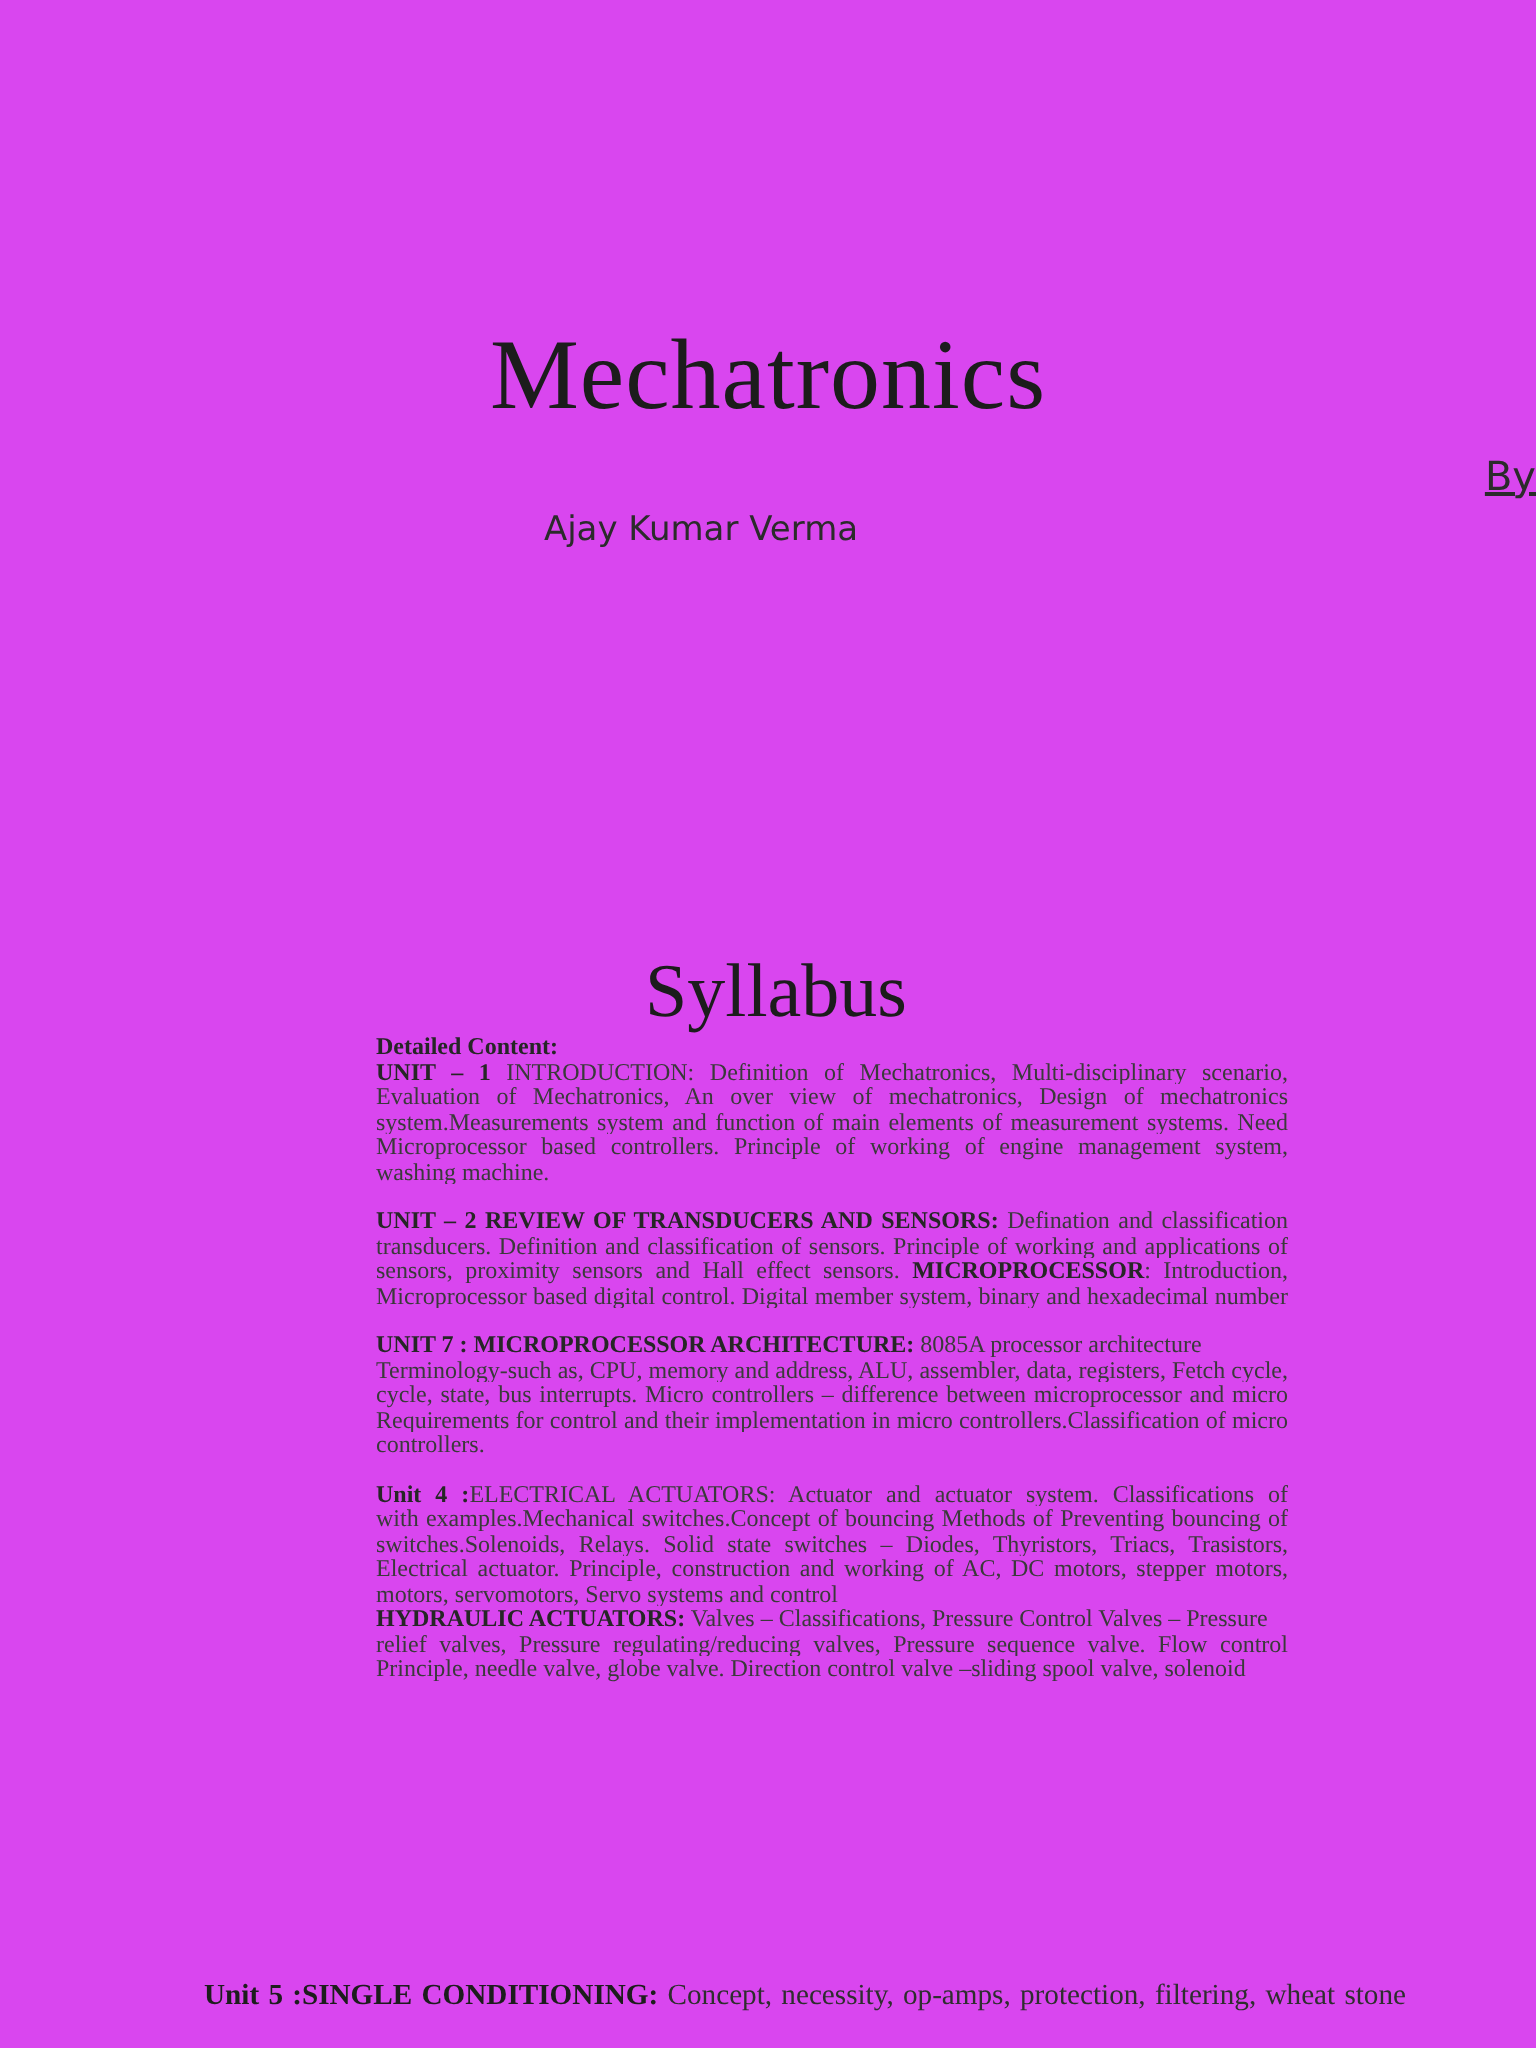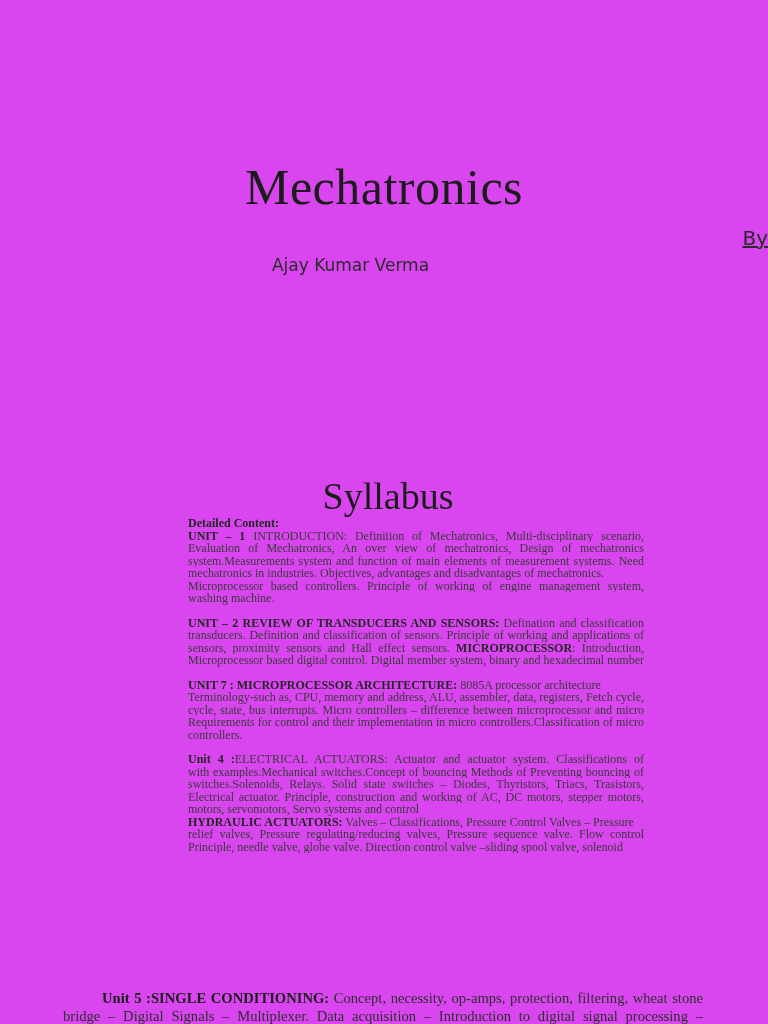--- a/index.html
+++ b/index.html
@@ -74,21 +74,20 @@
   <div class="author">Ajay Kumar Verma</div>
 
   <h2 class="syllabus-heading">Syllabus</h2>
 
   <section class="syllabus-body">
       <div class="para">
         <div class="tline"><b>Detailed Content:</b></div>
         <div class="tline full"><b>UNIT – 1</b><span> INTRODUCTION: Definition of Mechatronics, Multi-disciplinary scenario, origins.</span></div>
         <div class="tline full"><span>Evaluation of Mechatronics, An over view of mechatronics, Design of mechatronics</span></div>
         <div class="tline full"><span>system.Measurements system and function of main elements of measurement systems. Need for</span></div>
-        <div class="tline"><span>mechatronics in industries. Objectives, advantages and disadvantages of mechatronics.</span></div>
         <div class="tline full"><span>Microprocessor based controllers. Principle of working of engine management system, automatic</span></div>
         <div class="tline"><span>washing machine.</span></div>
       </div>
       <div class="para">
         <div class="tline full"><b>UNIT – 2 REVIEW OF TRANSDUCERS AND SENSORS:</b><span> Defination and classification of</span></div>
         <div class="tline full"><span>transducers. Definition and classification of sensors. Principle of working and applications of light</span></div>
         <div class="tline full"><span>sensors, proximity sensors and Hall effect sensors. </span><b>MICROPROCESSOR</b><span>: Introduction,</span></div>
         <div class="tline full"><span>Microprocessor based digital control. Digital member system, binary and hexadecimal number system,</span></div>
       </div>
       <div class="para">
@@ -105,15 +104,14 @@
         <div class="tline full"><span>Electrical actuator. Principle, construction and working of AC, DC motors, stepper motors, permanent</span></div>
         <div class="tline"><span>motors, servomotors, Servo systems and control</span></div>
         <div class="tline"><b>HYDRAULIC ACTUATORS:</b><span> Valves – Classifications, Pressure Control Valves – Pressure</span></div>
         <div class="tline full"><span>relief valves, Pressure regulating/reducing valves, Pressure sequence valve. Flow control valves –</span></div>
         <div class="tline"><span>Principle, needle valve, globe valve. Direction control valve –sliding spool valve, solenoid operated.</span></div>
       </div>
     </section>
 
   <section class="unit5-block">
       <div class="tline full indent"><b>Unit 5 :SINGLE CONDITIONING:</b><span> Concept, necessity, op-amps, protection, filtering, wheat stone</span></div>
-      <div class="tline full"><span>bridge – Digital Signals – Multiplexer. Data acquisition – Introduction to digital signal processing –</span></div>
     </section>
 </main>
 
 </body></html>

